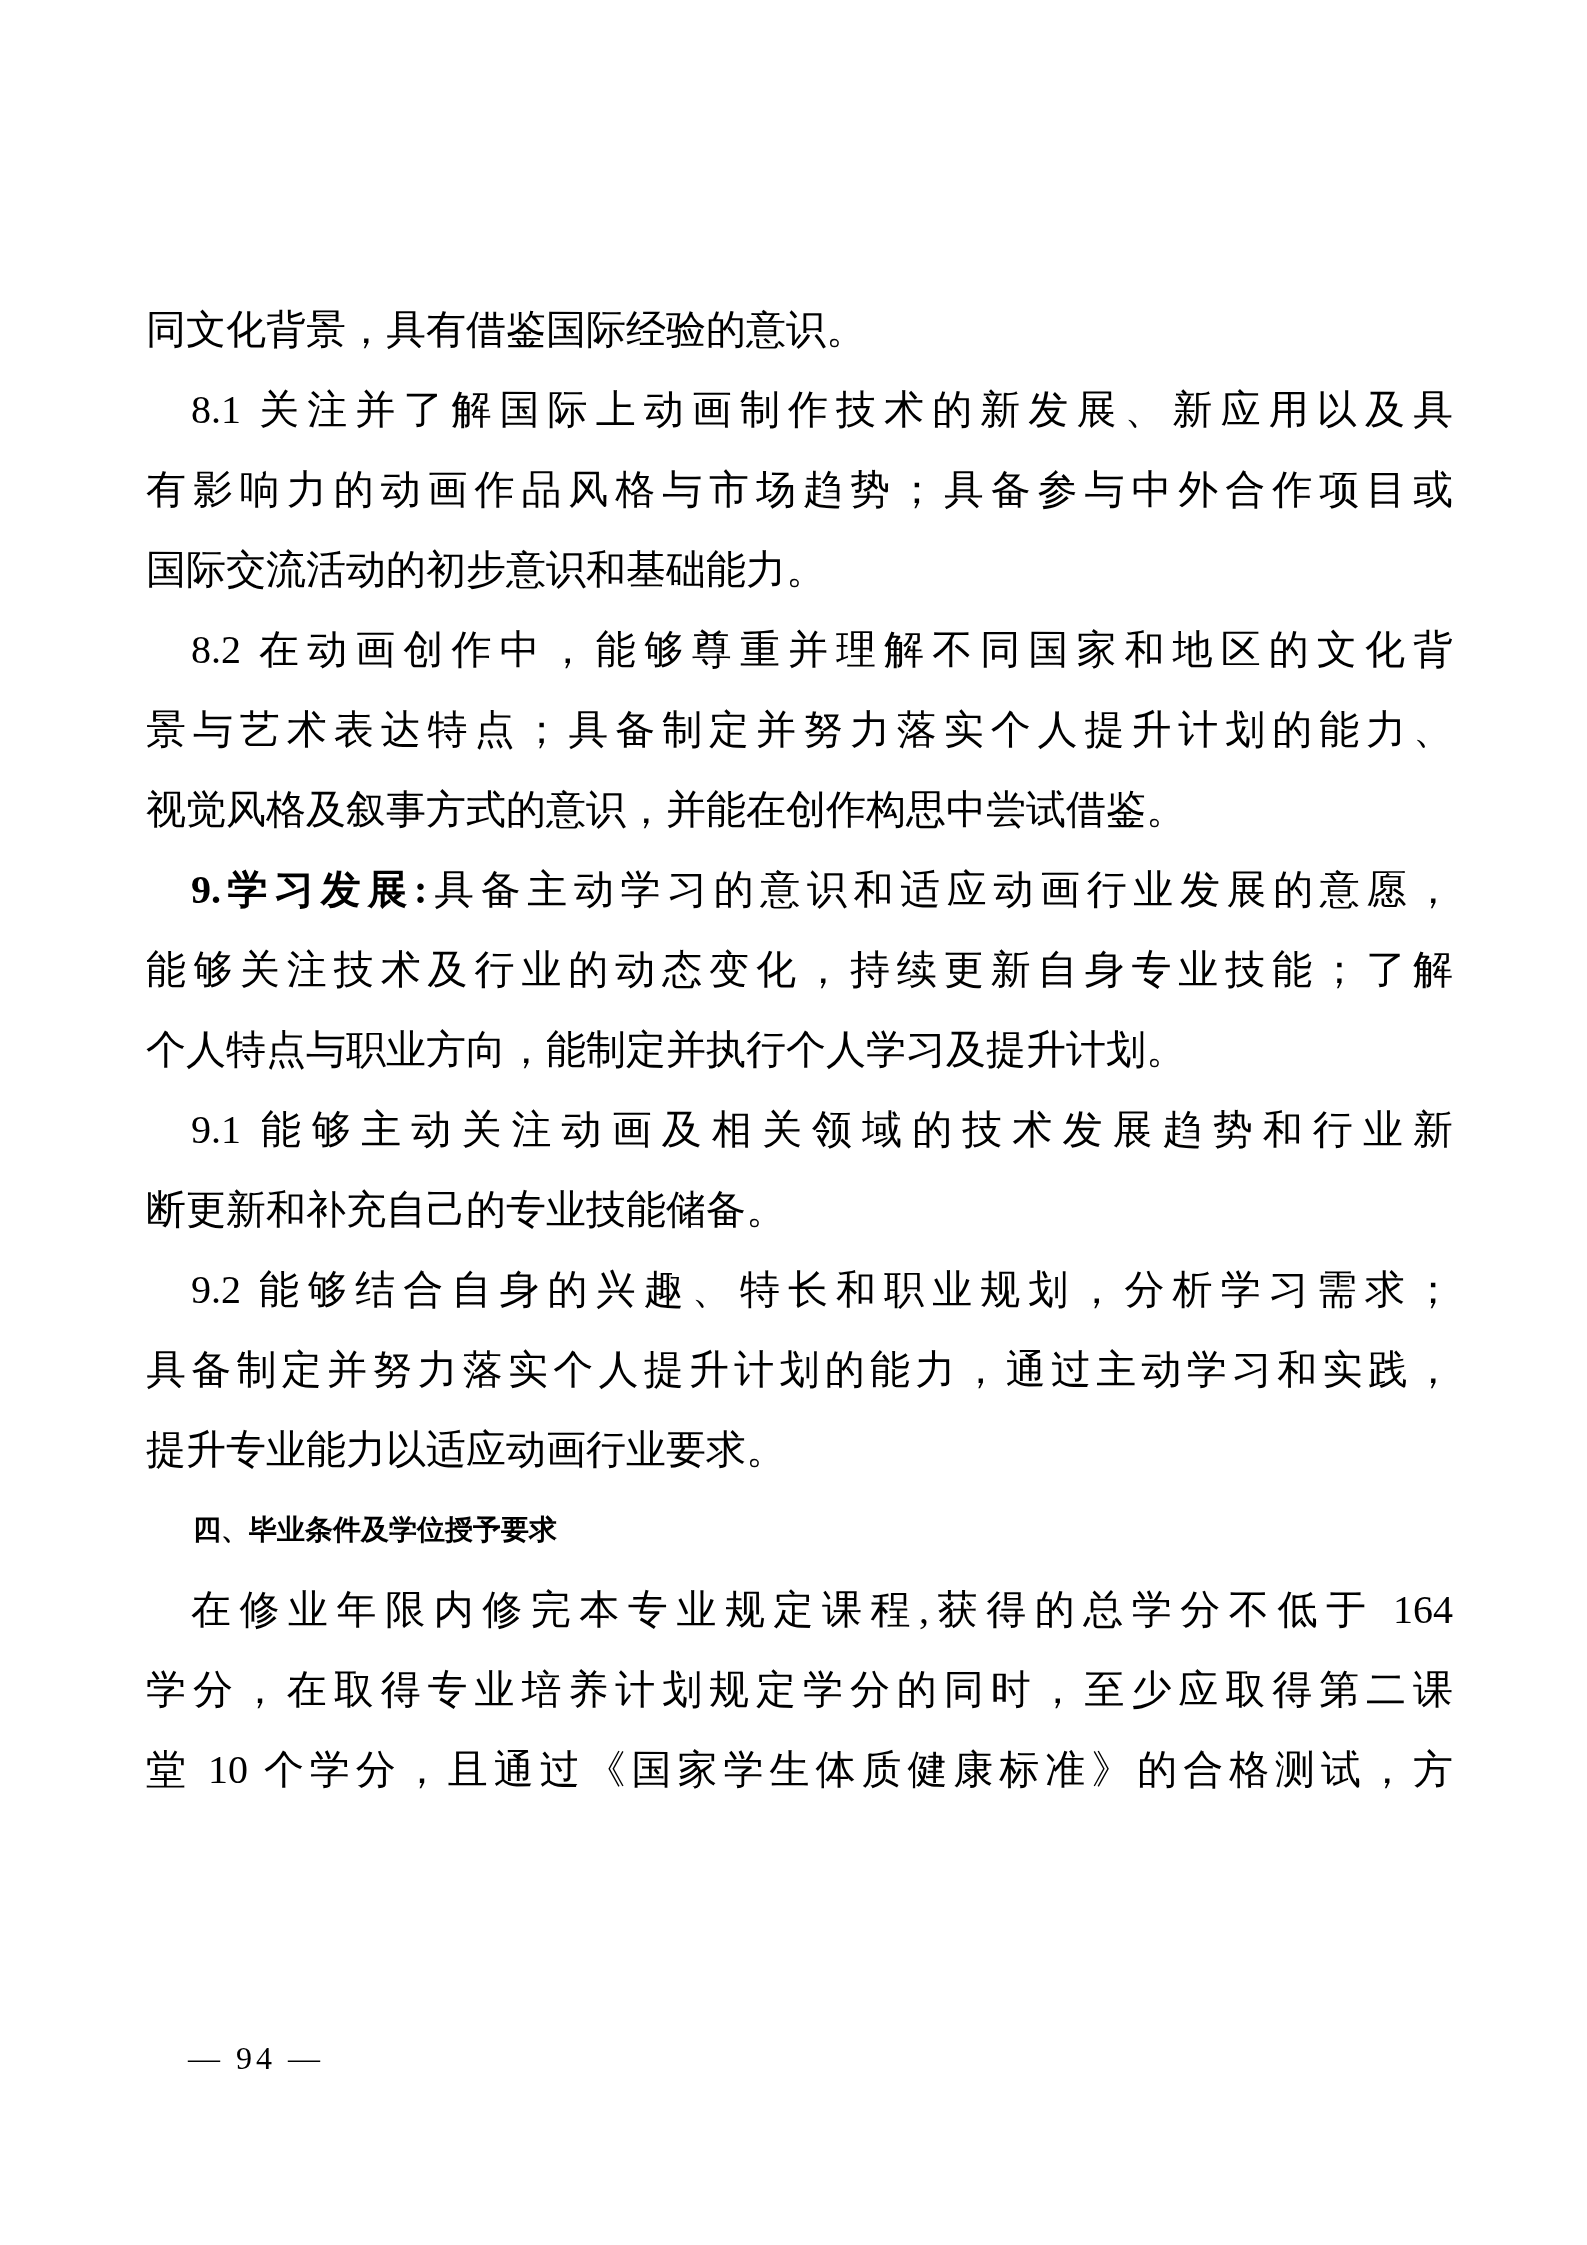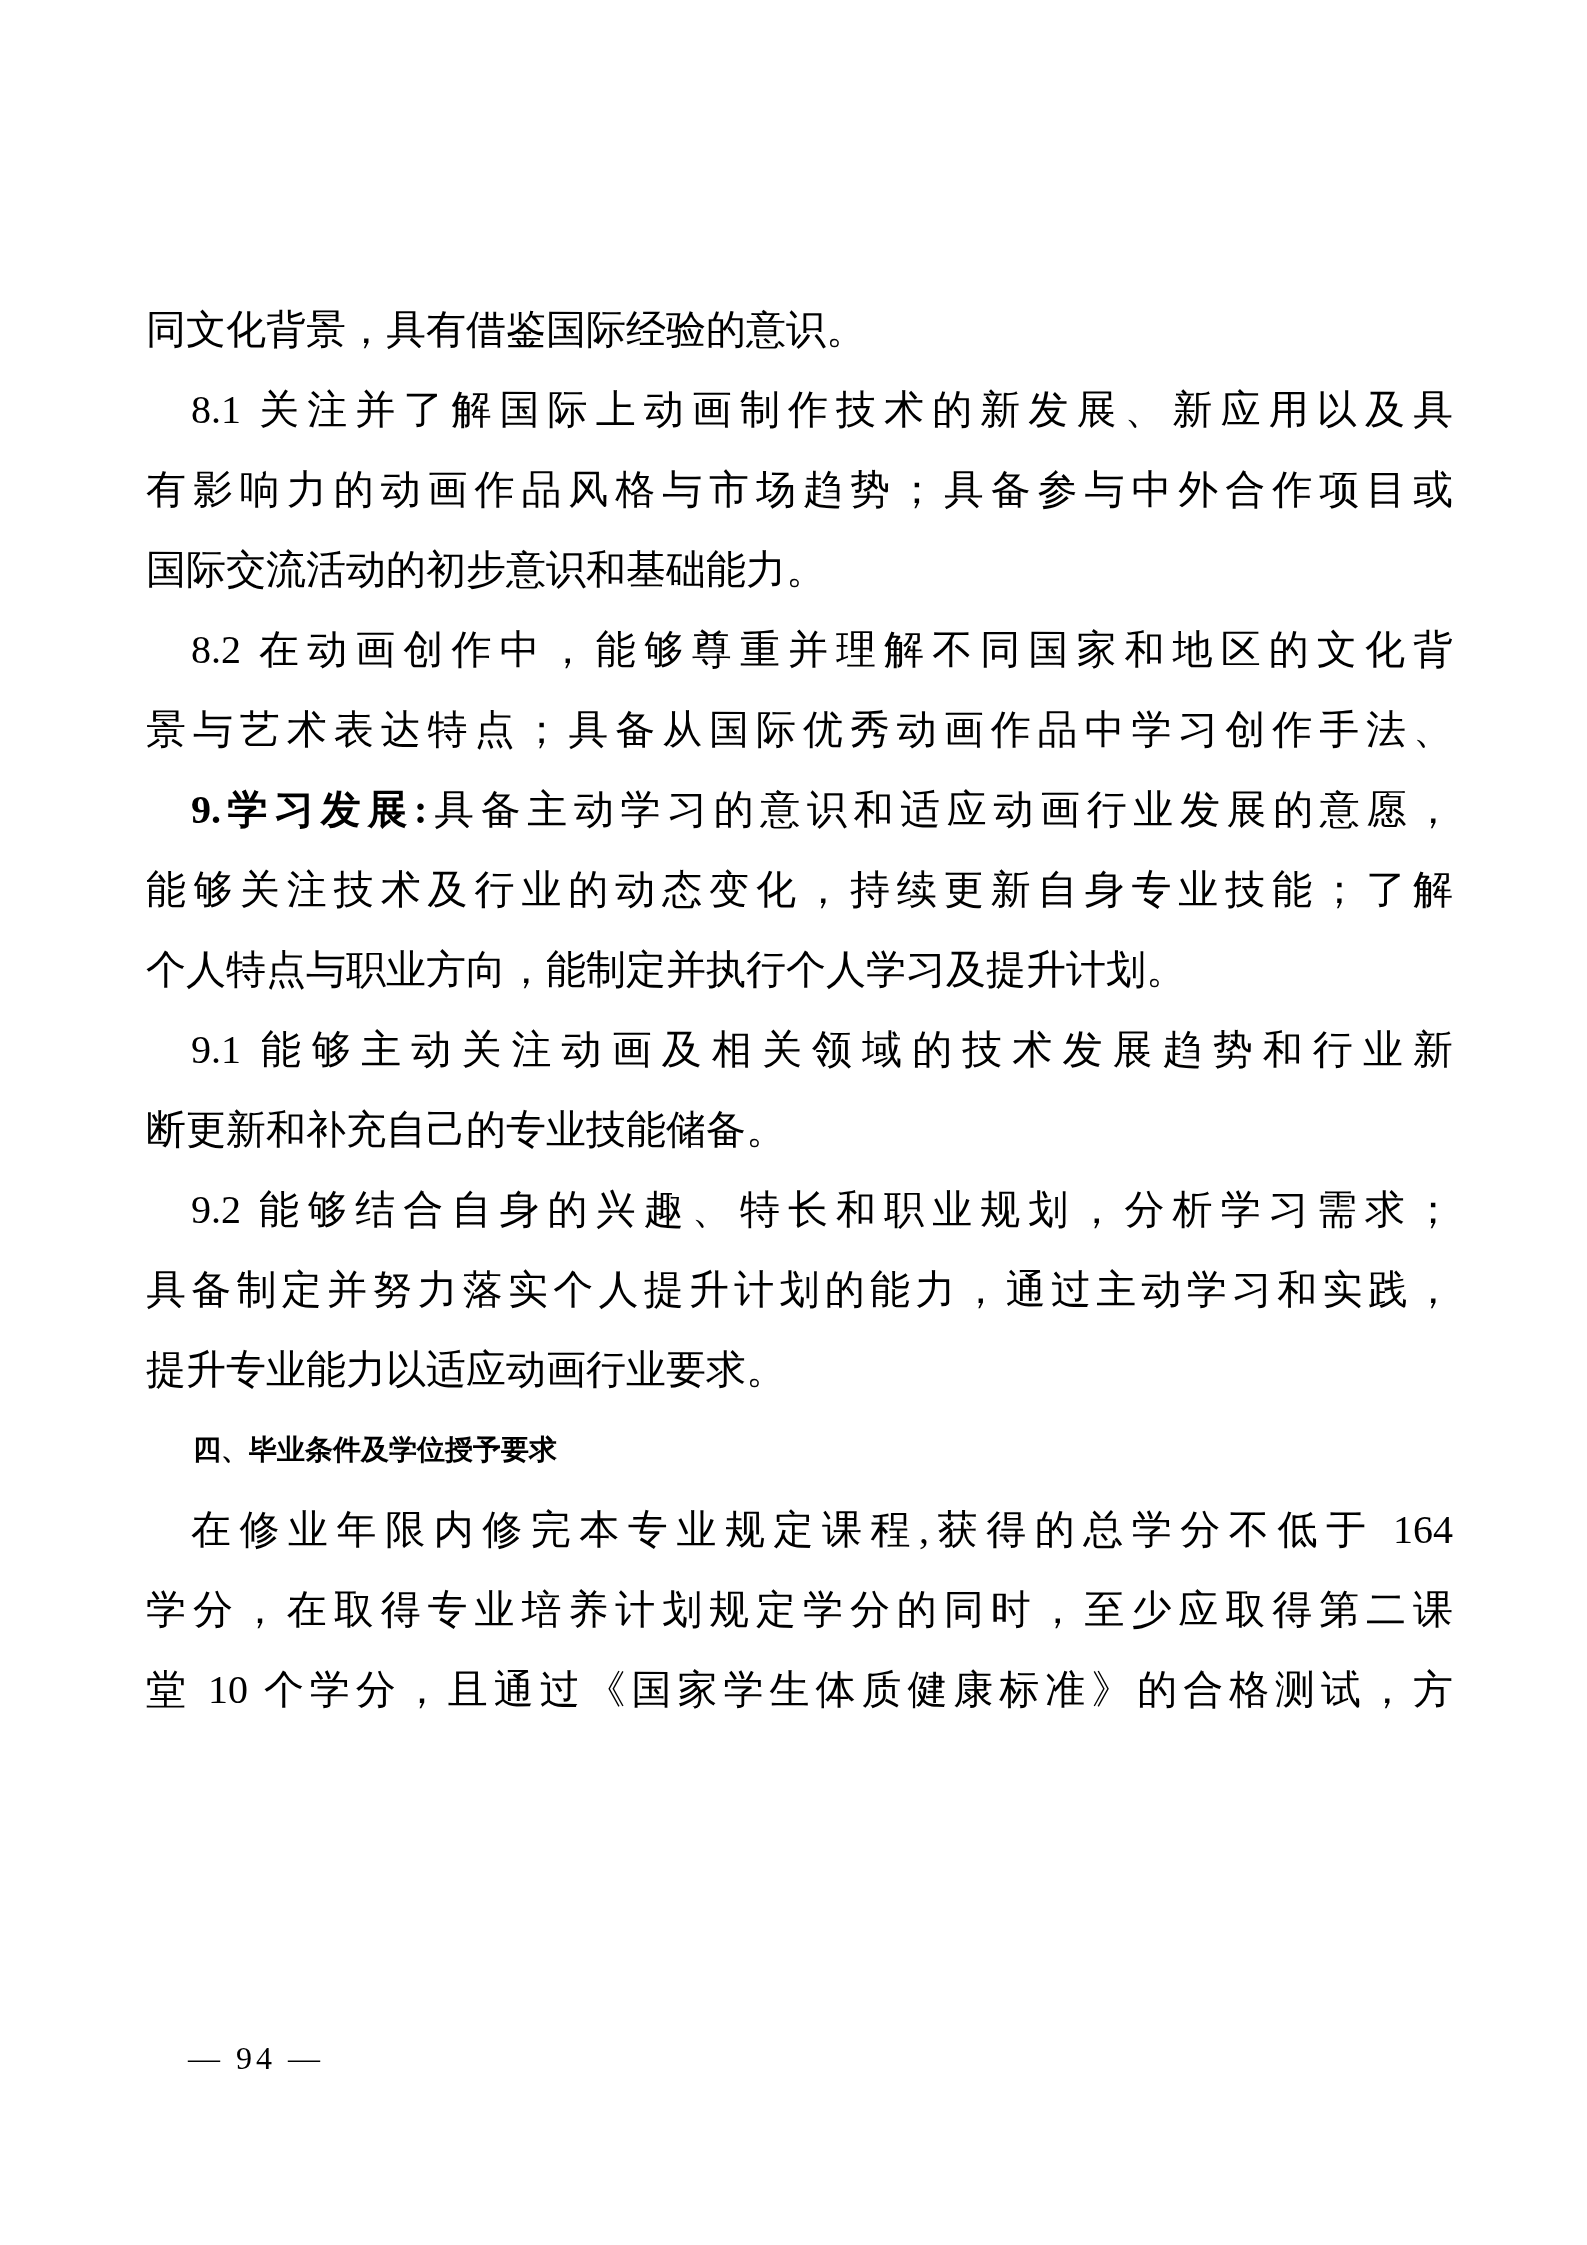--- a/index.html
+++ b/index.html
@@ -49,21 +49,22 @@
 </head>
 <body>
 
 <div class="page">
   <div class="content">
     <div class="l">同文化背景，具有借鉴国际经验的意识。</div>
     <div class="l ind j">8.1 关注并了解国际上动画制作技术的新发展、新应用以及具</div>
     <div class="l j">有影响力的动画作品风格与市场趋势；具备参与中外合作项目或</div>
     <div class="l">国际交流活动的初步意识和基础能力。</div>
     <div class="l ind j">8.2 在动画创作中，能够尊重并理解不同国家和地区的文化背</div>
-    <div class="l j">景与艺术表达特点；具备从国际优秀动画作品中学习创作手法、</div>
+    <div class="l j">景与艺术表达特点；具备制定并努力落实个人提升计划的能力、</div>
+    <div class="l">视觉风格及叙事方式的意识，并能在创作构思中尝试借鉴。</div>
     <div class="l ind j">
       <span class="lead">9.学习发展:</span><span>具备主动学习的意识和适应动画行业发展的意愿，</span>
     </div>
     <div class="l j">能够关注技术及行业的动态变化，持续更新自身专业技能；了解</div>
     <div class="l">个人特点与职业方向，能制定并执行个人学习及提升计划。</div>
     <div class="l ind j">9.1 能够主动关注动画及相关领域的技术发展趋势和行业新</div>
     <div class="l">断更新和补充自己的专业技能储备。</div>
     <div class="l ind j">9.2 能够结合自身的兴趣、特长和职业规划，分析学习需求；</div>
     <div class="l j">具备制定并努力落实个人提升计划的能力，通过主动学习和实践，</div>
     <div class="l">提升专业能力以适应动画行业要求。</div>

